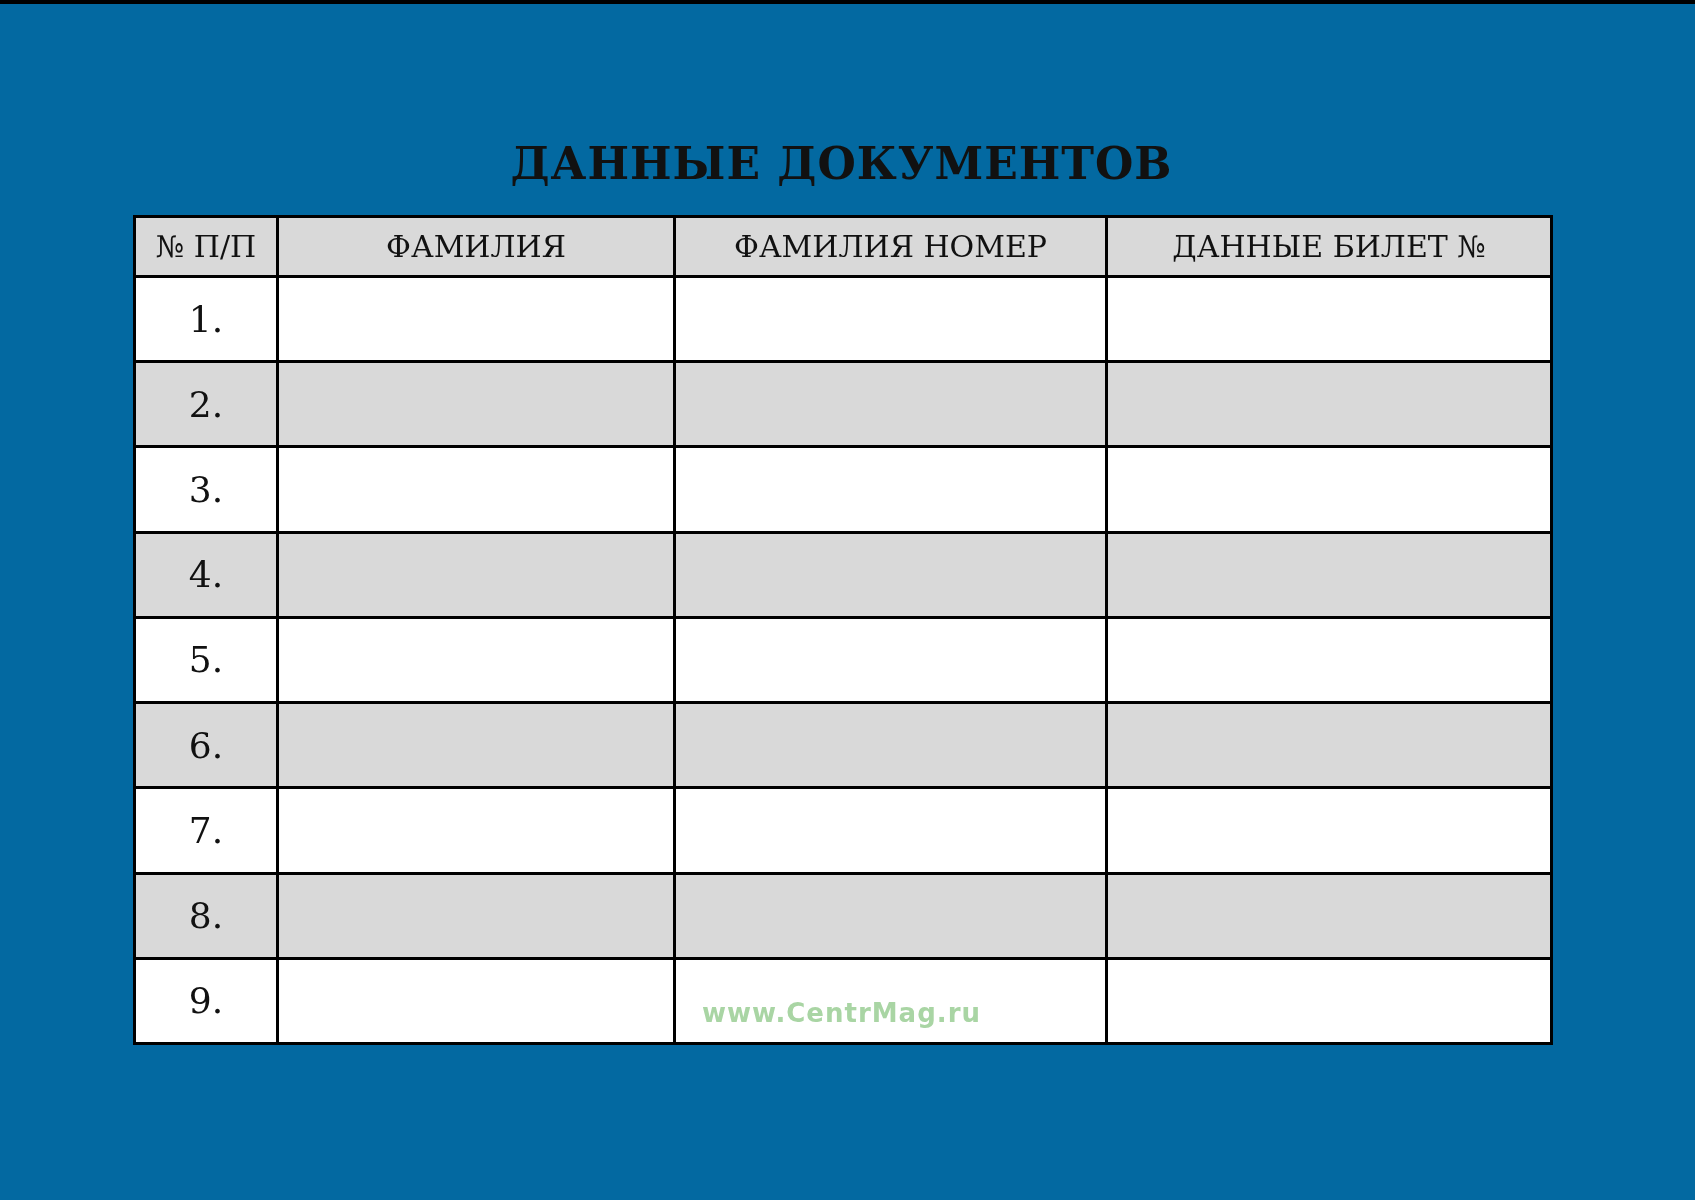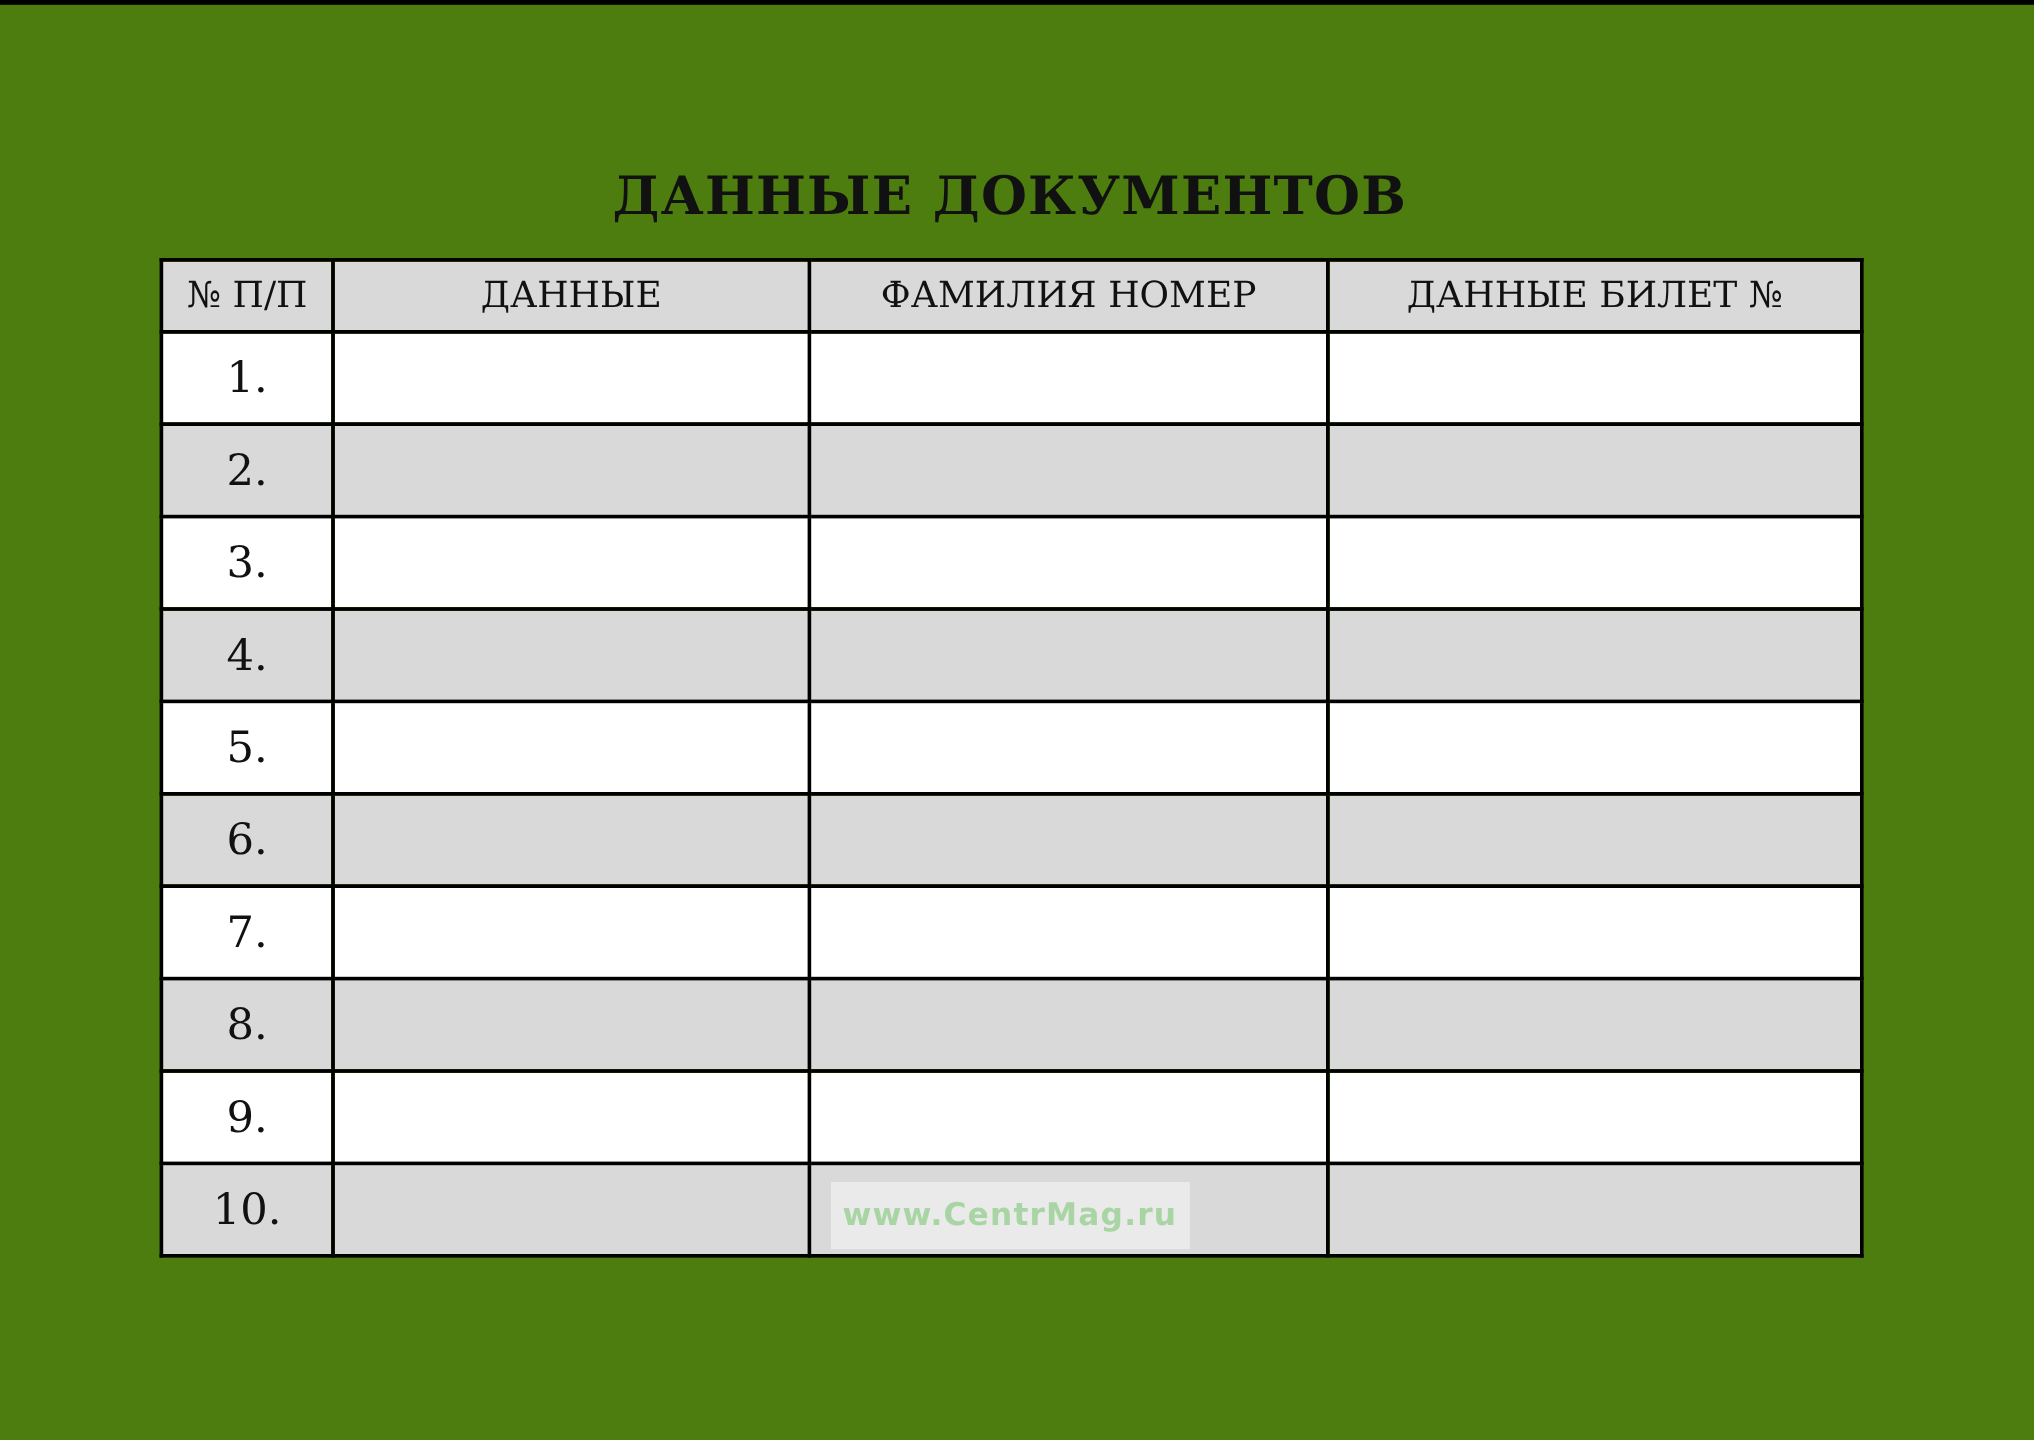--- a/index.html
+++ b/index.html
@@ -8,21 +8,21 @@
     width: 1695px;
     height: 1200px;
     background: #ffffff;
     overflow: hidden;
     font-family: "DejaVu Serif", "Liberation Serif", serif;
   }
   .page {
     position: relative;
     width: 1695px;
     height: 1200px;
-    background: #4d7c0f;
+    background: #0369a1;
   }
   .top-edge-line {
     position: absolute;
     top: 0;
     left: 0;
     width: 100%;
     height: 4px;
     background: #000000;
   }
   .doc-title {
@@ -107,21 +107,21 @@
     <table class="doc-table">
       <colgroup>
         <col style="width:143px">
         <col style="width:397px">
         <col style="width:432px">
         <col style="width:445px">
       </colgroup>
       <thead>
         <tr>
           <th>№ П/П</th>
-          <th>ДАННЫЕ</th>
+          <th>ФАМИЛИЯ</th>
           <th>ФАМИЛИЯ НОМЕР</th>
           <th>ДАННЫЕ БИЛЕТ №</th>
         </tr>
       </thead>
       <tbody>
         <tr>
           <td class="num-cell">1.</td>
           <td></td>
           <td></td>
           <td></td>
@@ -167,25 +167,19 @@
           <td></td>
           <td></td>
           <td></td>
         </tr>
         <tr>
           <td class="num-cell">9.</td>
           <td></td>
           <td></td>
           <td></td>
         </tr>
-        <tr>
-          <td class="num-cell">10.</td>
-          <td></td>
-          <td></td>
-          <td></td>
-        </tr>
       </tbody>
     </table>
 
     <div class="watermark">www.CentrMag.ru</div>
   </div>
 
 </div>
 
 </body></html>

